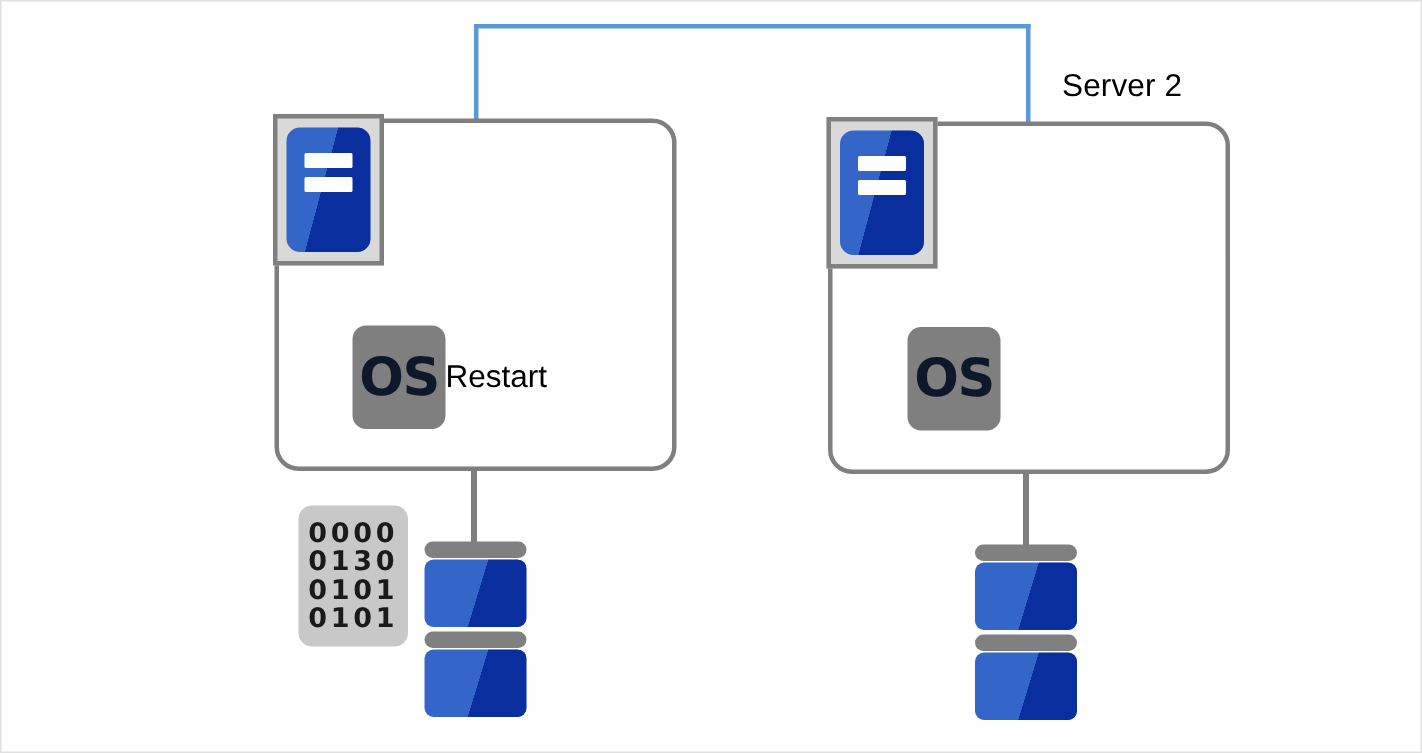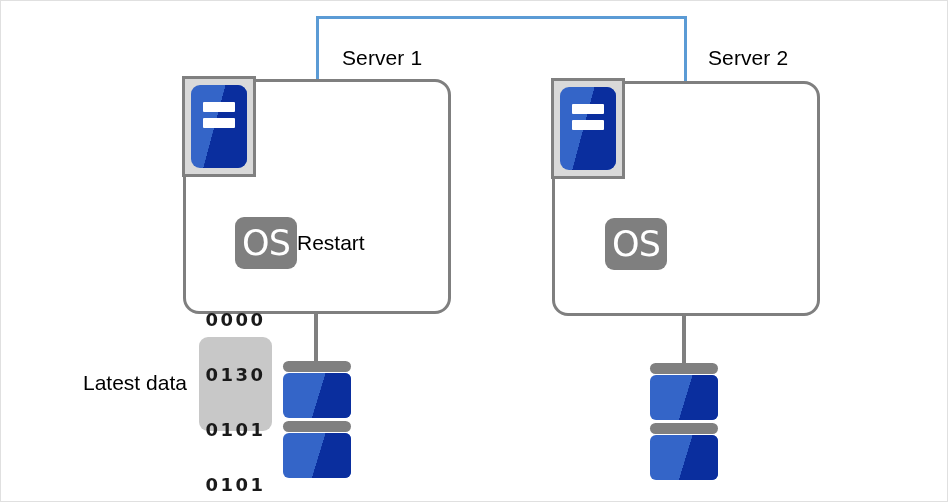--- a/index.html
+++ b/index.html
@@ -80,30 +80,30 @@
   .machine-icon .bar.b2 { top: 40%; }
 
   
   .os-row {
     position: absolute;
     display: flex;
     align-items: center;
   }
   .os-badge {
     width: 62px;
-    height: 52px;
+    height: 69px;
     background: #7f7f7f;
     border-radius: 9px;
     display: flex;
     align-items: center;
     justify-content: center;
     font-family: "DejaVu Sans", sans-serif;
-    font-weight: normal;
+    font-weight: bold;
     font-size: 35px;
-    color: #ffffff;
+    color: #0f172a;
     letter-spacing: -1px;
     flex: none;
   }
   .os-text {
     font-size: 21px;
     color: #000000;
     white-space: nowrap;
   }
 
   
@@ -150,41 +150,39 @@
     box-sizing: border-box;
   }
   .data-block .row {
     font-family: "DejaVu Sans", sans-serif;
     font-weight: bold;
     font-size: 18px;
     line-height: 19px;
     color: #1a1a1a;
     letter-spacing: 2.5px;
     white-space: nowrap;
-    margin-top: 36px;
   }
 
   
   .caption {
     position: absolute;
     font-size: 21px;
     color: #000000;
     white-space: nowrap;
   }
 </style>
 </head>
 <body>
 
 <div id="canvas">
 
   <div class="bracket-top" style="left:315px; top:15px; width:371px; height:3px;"></div>
   <div class="bracket-top" style="left:315px; top:15px; width:3px; height:65px;"></div>
   <div class="bracket-top" style="left:683px; top:15px; width:3px; height:67px;"></div>
 
-  <div class="server-label" style="left:341px; top:45px;">Server 1</div>
 
   <div class="server-box" style="left:182px; top:78px; width:268px; height:235px;"></div>
 
   <div class="machine-icon" style="left:181px; top:75px;">
     <div class="body">
       <div class="shade"></div>
       <div class="bar b1"></div>
       <div class="bar b2"></div>
     </div>
   </div>
@@ -207,21 +205,20 @@
       <div class="bar b2"></div>
     </div>
   </div>
 
   <div class="os-row" style="left:604px; top:217px;">
     <div class="os-badge">OS</div>
   </div>
 
   <div class="connector" style="left:681px; top:315px; width:4px; height:50px;"></div>
 
-  <div class="caption" style="left:82px; top:370px;">Latest data</div>
 
   <div class="data-block" style="left:198px; top:336px; width:73px; height:94px;">
     <div class="row">0000</div>
     <div class="row">0130</div>
     <div class="row">0101</div>
     <div class="row">0101</div>
   </div>
 
   <div class="disk" style="left:282px; top:360px;">
     <div class="cap"></div>

